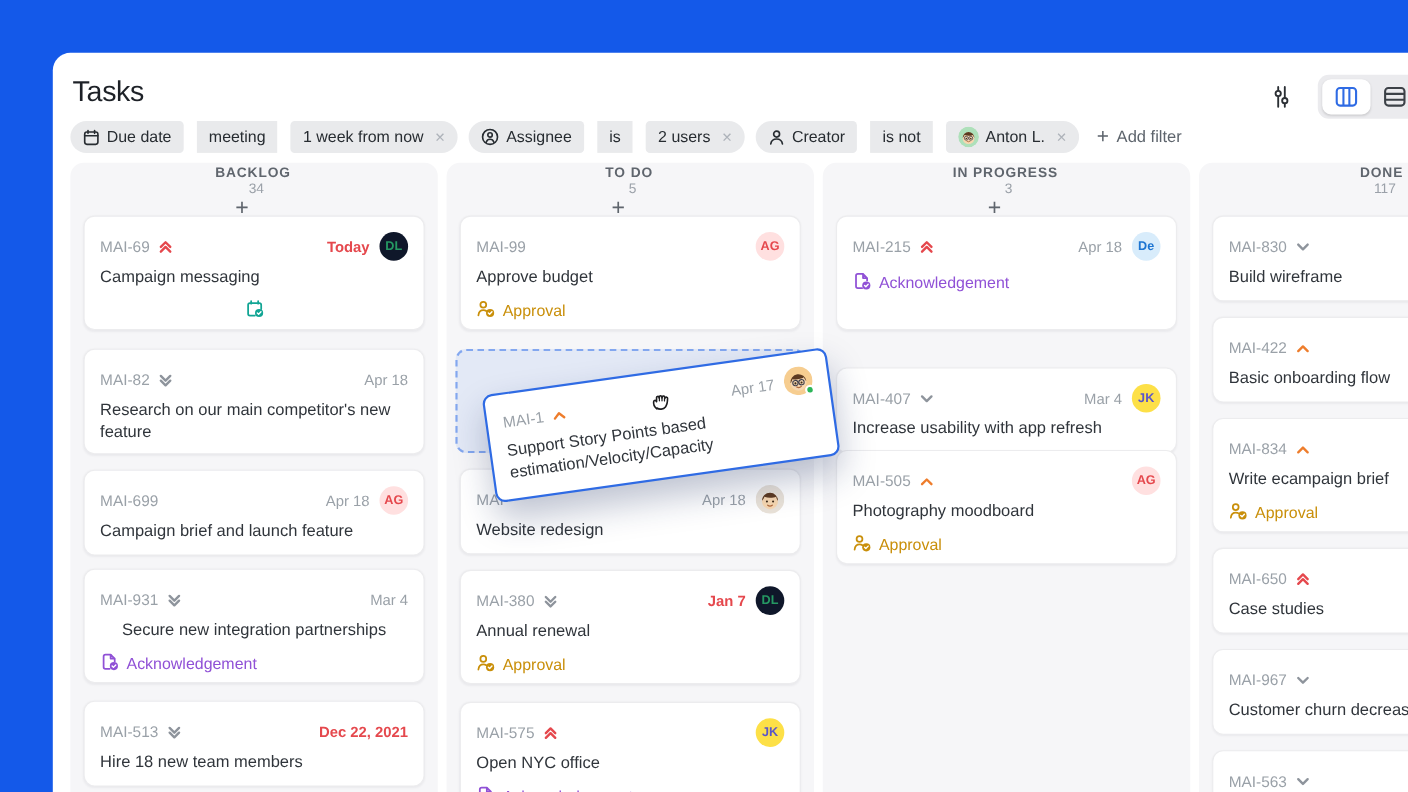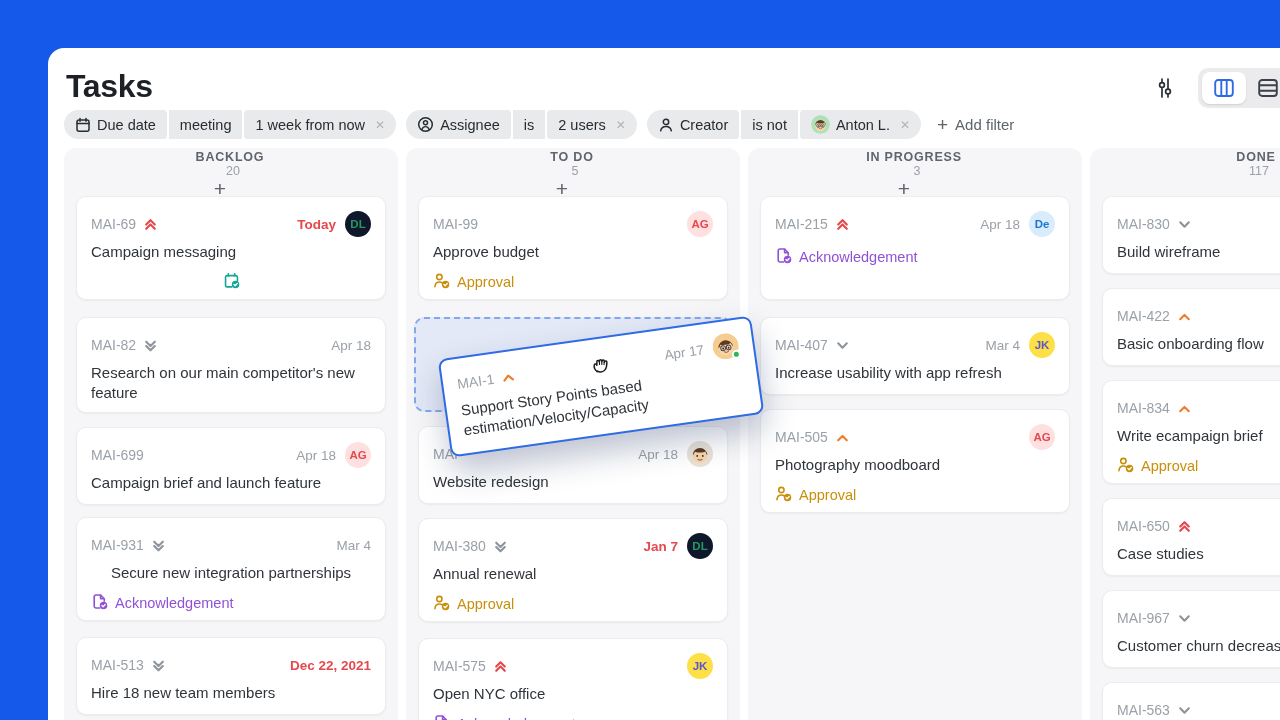--- a/index.html
+++ b/index.html
@@ -3,30 +3,30 @@
 <meta charset="utf-8">
 <style>
   * { margin:0; padding:0; box-sizing:border-box; }
   html,body { width:1280px; height:720px; overflow:hidden; }
   body { background:#1459e9; font-family:"Liberation Sans", sans-serif; position:relative; }
 
   .window { position:absolute; left:48px; top:48px; width:1232px; height:672px;
             background:#ffffff; border-radius:16px 0 0 0; overflow:hidden; }
 
   
-  .page-title { position:absolute; left:18px; top:20px; font-size:32px; font-weight:700; color:#1d2127; letter-spacing:-.3px; }
+  .page-title { position:absolute; left:18px; top:20px; font-size:26px; font-weight:400; color:#1d2127; letter-spacing:-.3px; }
   .top-actions { position:absolute; right:-14px; top:20px; display:flex; align-items:center; gap:16px; }
   .icon-btn { display:flex; align-items:center; justify-content:center; width:34px; height:38px; cursor:pointer; }
   .seg { display:flex; align-items:center; background:#ebebee; border-radius:10px; padding:4px; }
   .seg-opt { width:44px; height:32px; display:flex; align-items:center; justify-content:center; border-radius:8px; }
   .seg-opt.active { background:#ffffff; box-shadow:0 1px 2px rgba(0,0,0,.12); }
 
   
   .filters { position:absolute; left:16px; top:62px; display:flex; align-items:center; gap:10px; }
-  .chip { display:flex; gap:2px; }
+  .chip { display:flex; gap:12px; }
   .chip .segm { background:#e9eaec; height:29px; display:flex; align-items:center; padding:0 11px; font-size:14.5px; color:#272c31; gap:6px; }
   .chip .segm:first-child { border-radius:15px 4px 4px 15px; }
   .chip .segm:last-child  { border-radius:4px 15px 15px 4px; }
   .chip .x { color:#aeb3ba; font-size:12px; margin-left:4px; cursor:pointer; }
   .chip-avatar { width:19px; height:19px; border-radius:50%; overflow:hidden; display:inline-flex; }
   .add-filter { display:flex; align-items:center; gap:7px; color:#5d646c; font-size:15px; cursor:pointer; padding:0 6px; }
   .add-filter .plus { font-size:19px; font-weight:400; line-height:1; }
 
   
   .panel { position:absolute; top:100px; width:334px; height:640px; background:#f6f6f8; border-radius:12px; }
@@ -161,21 +161,21 @@
     <div class="add-filter">
       <span class="plus">+</span>
       <span>Add filter</span>
     </div>
   </div>
 
   <div id="board">
       <section class="panel" style="left: 16px;">
         <div class="panel-head">
        <span class="col-name">BACKLOG</span>
-       <span class="col-count">20</span>
+       <span class="col-count">34</span>
        <span class="spacer"></span>
        <span class="col-add">+</span>
        <span class="col-more">⋯</span>
      </div>
         <div class="card" style="top: 48px; height: 104px;">
           <div class="card-top">
          <span class="card-id">MAI-69</span>
          <span class="prio">
               <svg width="15" height="15" viewBox="0 0 14 14" fill="none" stroke="#e5484d" stroke-width="2" stroke-linecap="round" stroke-linejoin="round">
                 <path d="M3 7l4-4 4 4"></path>
@@ -380,21 +380,21 @@
        <div class="card-tag tag-acknowledgement">
             <span><svg width="17" height="17" viewBox="0 0 16 16" fill="none">
                 <path d="M9 1.9H4.6c-.9 0-1.6.7-1.6 1.6v9c0 .9.7 1.6 1.6 1.6h3.6" stroke="#9051d6" stroke-width="1.5" stroke-linecap="round"></path>
                 <path d="M9 1.9l3.5 3.5v2.8M9 1.9v3.5h3.5" stroke="#9051d6" stroke-width="1.5" stroke-linejoin="round"></path>
                 <circle cx="11.8" cy="11.8" r="3.5" fill="#9051d6"></circle>
                 <path d="M10.3 11.8l1.1 1.1 2-2.1" stroke="#fff" stroke-width="1.2" stroke-linecap="round" stroke-linejoin="round" fill="none"></path>
               </svg></span>
             <span>Acknowledgement</span>
           </div>
         </div>
-        <div class="card" style="top: 169px; height: 78px;">
+        <div class="card" style="top: 186px; height: 78px;">
           <div class="card-top">
          <span class="card-id">MAI-407</span>
          <span class="prio">
               <svg width="15" height="15" viewBox="0 0 14 14" fill="none" stroke="#8e949c" stroke-width="2" stroke-linecap="round" stroke-linejoin="round">
                 <path d="M3 5l4 4 4-4"></path>
               </svg>
             </span>
          <span class="spacer"></span>
          <span class="card-date">Mar 4</span>
          <span class="avatar indigo">JK</span>

